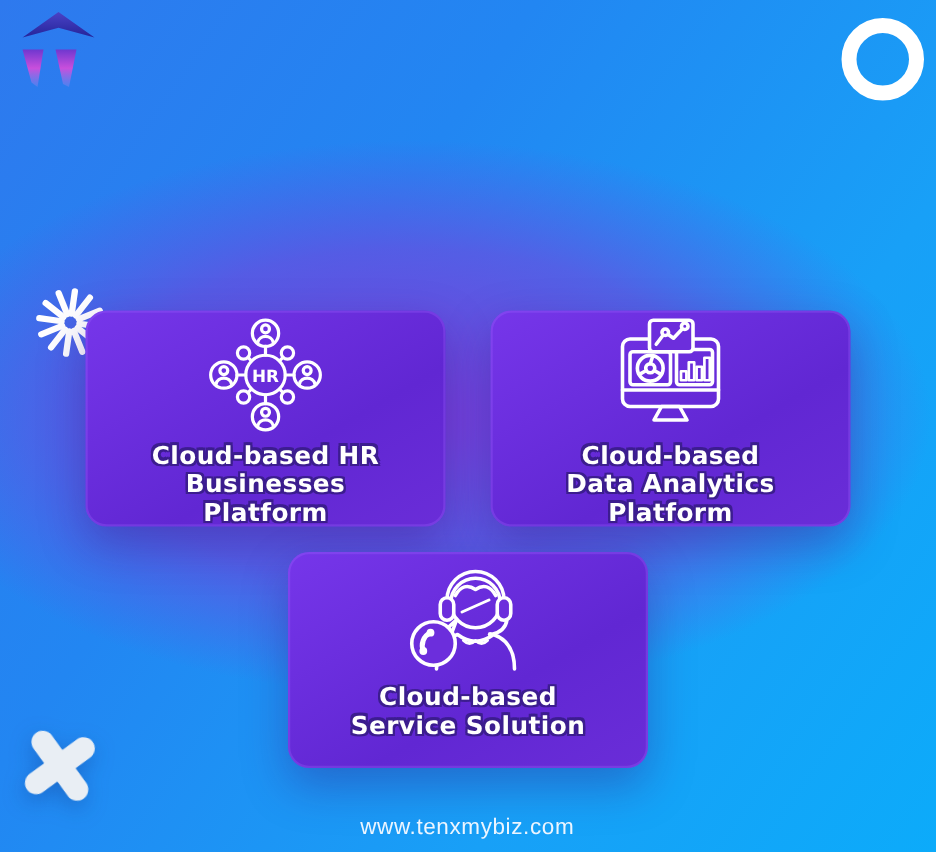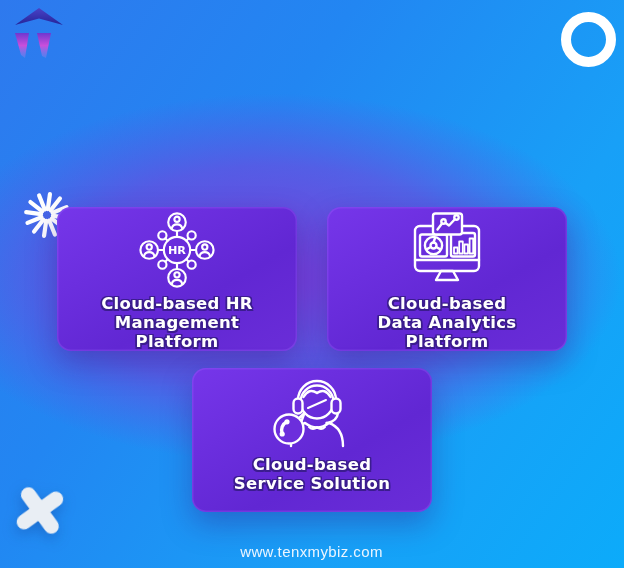--- a/index.html
+++ b/index.html
@@ -130,21 +130,21 @@
           <path d="M6.2,46.2 C7.3,40.8 15.7,40.8 16.8,46.2"></path>
           <circle cx="68.5" cy="40" r="9"></circle>
             <circle cx="68.5" cy="37" r="2.7"></circle>
           <path d="M63.2,46.2 C64.3,40.8 72.7,40.8 73.8,46.2"></path>
         </g>
         <text x="40" y="44.5" font-size="11.5" font-weight="bold" fill="#ffffff" text-anchor="middle" font-family="DejaVu Sans, sans-serif">HR</text>
       </svg>
     </div>
     <div class="heading">
       <div class="hline">Cloud-based HR</div>
-      <div class="hline">Management</div>
+      <div class="hline">Businesses</div>
       <div class="hline">Platform</div>
     </div>
   </div>
 
   <div class="card c2">
     <div class="icon-wrap">
       <svg width="92" height="78" viewBox="0 0 90 78">
         <g class="icon-stroke" stroke-width="2.4">
           <rect x="13" y="15" width="64" height="45" rx="5"></rect>
           <line x1="13" y1="49" x2="77" y2="49"></line>

